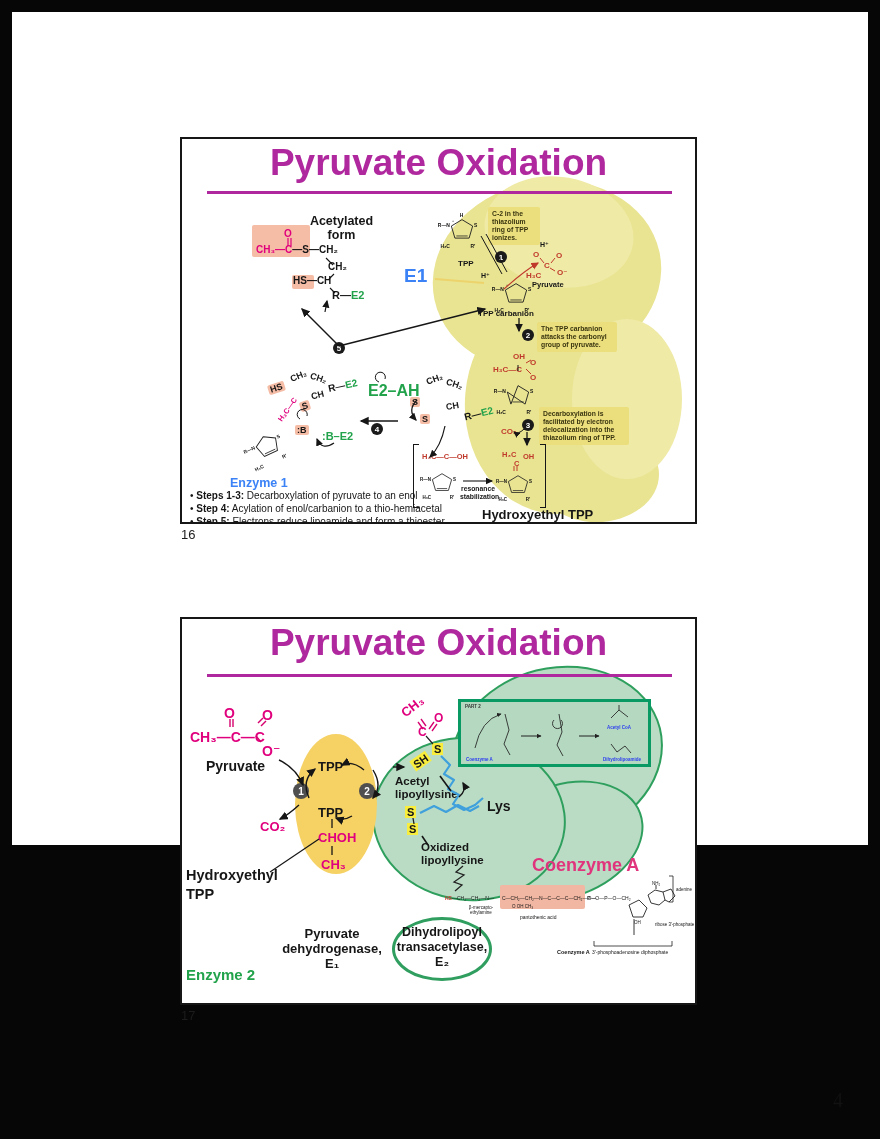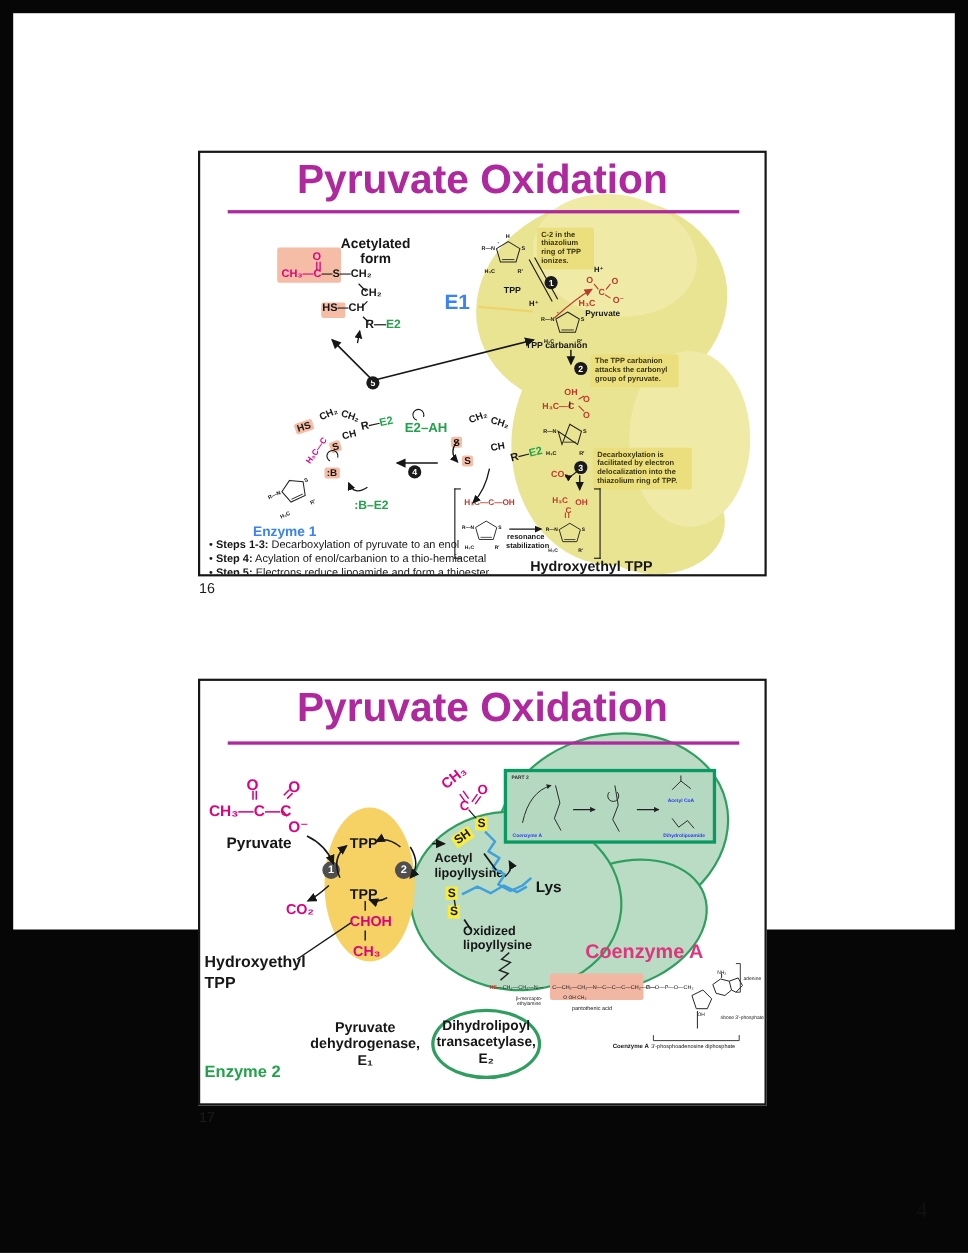--- a/index.html
+++ b/index.html
@@ -157,33 +157,33 @@
         <span>5</span>
       </div>
     <span class="abs b blk pk" style="left:86px;top:244px;font-size:9px;transform:rotate(-18deg);">HS</span>
     <span class="abs b blk" style="left:108px;top:232px;font-size:9px;transform:rotate(-22deg);">CH₂</span>
     <span class="abs b blk" style="left:128px;top:234px;font-size:9px;transform:rotate(18deg);">CH₂</span>
     <span class="abs b blk" style="left:129px;top:251px;font-size:9px;transform:rotate(-14deg);">CH</span>
     <span class="abs b" style="left:146px;top:241px;font-size:10px;transform:rotate(-12deg);"><span class="blk">R—</span><span class="gr">E2</span></span>
     <span class="abs b mg" style="left:92px;top:266px;font-size:7.5px;transform:rotate(-55deg);">H₃C—C</span>
     <span class="abs b blk pk" style="left:118px;top:262px;font-size:9px;transform:rotate(-18deg);">S</span>
     <span class="abs b blk pk" style="left:113px;top:286px;font-size:9px;">:B</span>
-    <span class="abs b gr" style="left:140px;top:291px;font-size:11px;margin-top:24px;">:B–E2</span>
+    <span class="abs b gr" style="left:140px;top:291px;font-size:11px;">:B–E2</span>
     <svg class="abs ringsvg" style="left:64px;top:288px;transform:rotate(-25deg);" width="44" height="40" viewBox="0 0 62 56">
       <polygon points="31,12 46,21 41,38 21,38 16,21" fill="none" stroke="#222" stroke-width="1.3"></polygon>
       <line x1="23" y1="35" x2="39" y2="35" stroke="#222" stroke-width="1.1"></line>
       <text x="14" y="23" font-size="7" font-weight="bold" fill="#111" text-anchor="end">R—N</text>
       <text x="48" y="23" font-size="7" font-weight="bold" fill="#111">S</text>
       <text x="14" y="52" font-size="7" font-weight="bold" fill="#111" text-anchor="end">H₃C</text>
       <text x="43" y="52" font-size="7" font-weight="bold" fill="#111">R′</text>
     </svg>
     <div class="abs numc" style="left:189px;top:284px;">
         <span>4</span>
       </div>
-    <span class="abs b gr" style="left:186px;top:243px;font-size:12px;">E2–AH</span>
+    <span class="abs b gr" style="left:186px;top:243px;font-size:16px;">E2–AH</span>
     <span class="abs b blk" style="left:244px;top:235px;font-size:9px;transform:rotate(-20deg);">CH₂</span>
     <span class="abs b blk" style="left:264px;top:240px;font-size:9px;transform:rotate(18deg);">CH₂</span>
     <span class="abs b blk" style="left:264px;top:262px;font-size:9px;transform:rotate(-10deg);">CH</span>
     <span class="abs b" style="left:282px;top:269px;font-size:10px;transform:rotate(-14deg);"><span class="blk">R—</span><span class="gr">E2</span></span>
     <span class="abs b blk pk" style="left:228px;top:258px;font-size:9px;">S</span>
     <span class="abs b blk pk" style="left:238px;top:275px;font-size:9px;">S</span>
 
     <span class="abs b or" style="left:4px;top:337px;font-size:12.5px;margin-left:44px;">Enzyme 1</span>
     <div class="abs blk" style="left:8px;top:351px;font-size:10px;"><span>•</span> <span class="b">Steps 1-3:</span><span> Decarboxylation of pyruvate to an enol</span></div>
     <div class="abs blk" style="left:8px;top:364px;font-size:10px;"><span>•</span> <span class="b">Step 4:</span><span> Acylation of enol/carbanion to a thio-hemiacetal</span></div>

